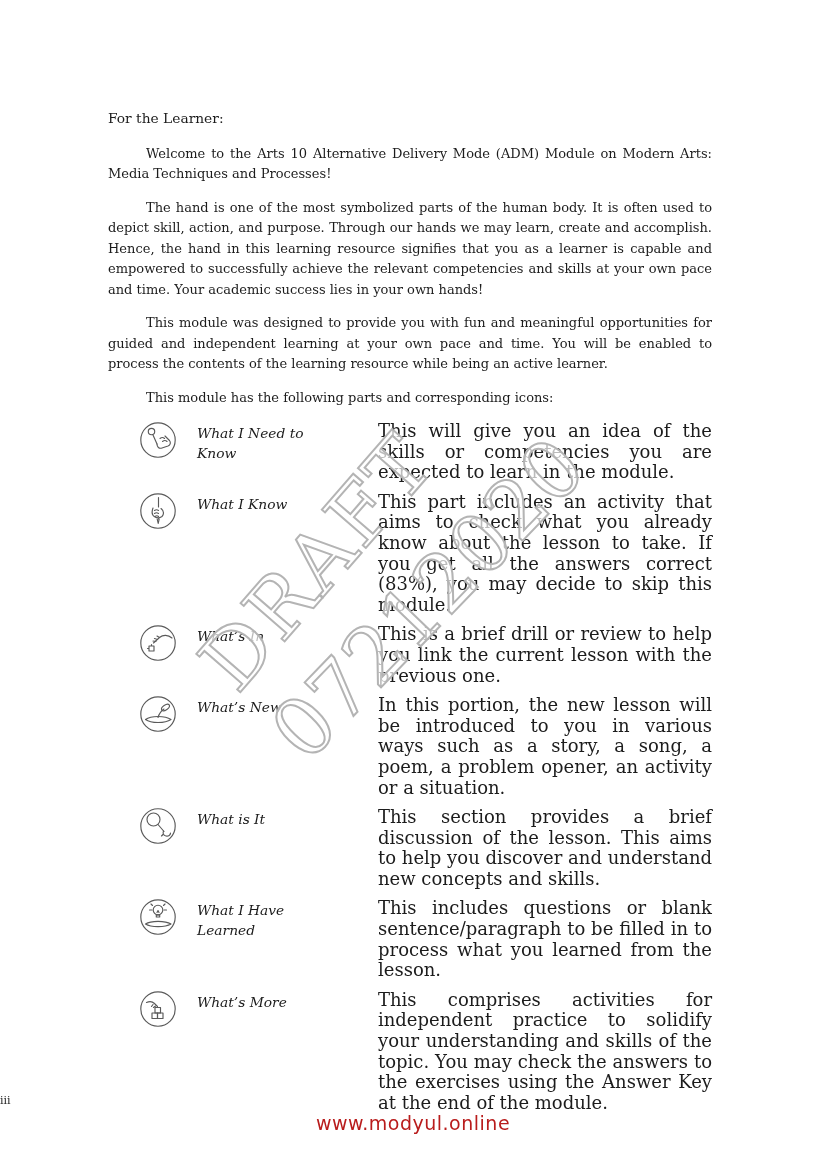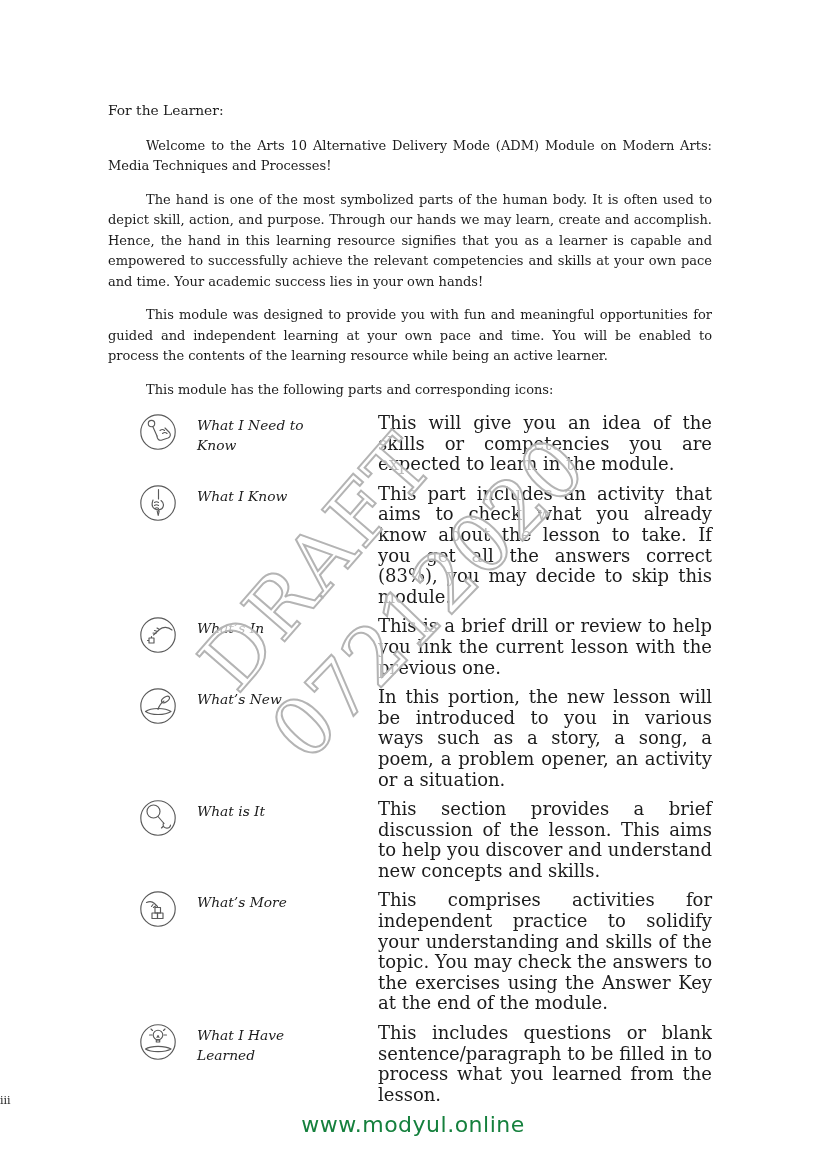--- a/index.html
+++ b/index.html
@@ -12,21 +12,21 @@
     color:#1c1c1c;
     overflow:hidden;
   }
   .content {
     position:absolute;
     left:108px; top:92px;
     width:604px;
     z-index:1;
   }
   .heading {
-    margin:8px 0 15px 0;
+    margin:16px 0 15px 0;
     font-size:13.8px; line-height:20.5px;
     text-align:left;
   }
   .para {
     margin:0 0 13px 0;
     font-size:13px; line-height:20.5px;
     text-align:justify;
     text-indent:38px;
   }
   .icon-table { margin-top:6px; }
@@ -62,22 +62,22 @@
   }
   .footer-num {
     position:absolute; left:0; right:0; top:1094px;
     text-align:left;
     font-size:11px; color:#1c1c1c;
     z-index:1;
   }
   .footer-site {
     position:absolute; left:0; right:0; top:1112px;
     text-align:center;
-    font-size:22px; letter-spacing:0.5px;
-    color:#15803d;
+    font-size:19px; letter-spacing:0.5px;
+    color:#b91c1c;
     font-family:"DejaVu Sans", sans-serif;
     z-index:1;
   }
 </style>
 </head>
 <body>
 
 <div class="page">
   <div class="content">
 
@@ -148,52 +148,52 @@
           <svg viewBox="0 0 38 38">
             <circle cx="19" cy="19" r="17.2"></circle>
             <circle cx="14.5" cy="12.5" r="6.5"></circle>
             <line x1="19" y1="17.5" x2="25" y2="24.5"></line>
             <path d="M24.5 24 c-1 2.5 0 4.5 2.5 5 c2.5 0.5 4.5 -1 4.5 -3"></path>
             <path d="M24 27.5 l-1.5 1.5"></path>
           </svg>
         </div>
         <div class="label">What is It</div>
         <div class="desc">This section provides a brief discussion of the lesson. This aims to help you discover and understand new concepts and skills.</div>
+      </div>
+
+      <div class="row">
+        <div class="icon-cell">
+          <svg viewBox="0 0 38 38">
+            <circle cx="19" cy="19" r="17.2"></circle>
+            <circle cx="19" cy="12" r="4.8"></circle>
+            <path d="M17.3 16.8 h3.4 v2.2 h-3.4 z"></path>
+            <path d="M18 14.5 l1 -2 1 2"></path>
+            <path d="M12 6 l1.5 1.5 M26 6 l-1.5 1.5 M10.5 12 h2.5 M25 12 h2.5"></path>
+            <path d="M6.5 26 C12 22.5 26 22.5 32 26 C26 29.5 12 29.5 6.5 26 Z"></path>
+          </svg>
+        </div>
+        <div class="label">What I Have Learned</div>
+        <div class="desc">This includes questions or blank sentence/paragraph to be filled in to process what you learned from the lesson.</div>
       </div>
 
       <div class="row">
         <div class="icon-cell">
           <svg viewBox="0 0 38 38">
             <circle cx="19" cy="19" r="17.2"></circle>
             <rect x="13" y="23" width="5.5" height="5.5"></rect>
             <rect x="18.5" y="23" width="5.5" height="5.5"></rect>
             <rect x="16" y="17.5" width="5.5" height="5.5"></rect>
             <path d="M7.5 12.5 c3 -1.5 6 -1 8 1 l3 3"></path>
             <path d="M14 14.5 l-1.5 2 M16.5 16 l-2 1.5"></path>
           </svg>
         </div>
         <div class="label">What’s More</div>
         <div class="desc">This comprises activities for independent practice to solidify your understanding and skills of the topic. You may check the answers to the exercises using the Answer Key at the end of the module.</div>
       </div>
 
-      <div class="row">
-        <div class="icon-cell">
-          <svg viewBox="0 0 38 38">
-            <circle cx="19" cy="19" r="17.2"></circle>
-            <circle cx="19" cy="12" r="4.8"></circle>
-            <path d="M17.3 16.8 h3.4 v2.2 h-3.4 z"></path>
-            <path d="M18 14.5 l1 -2 1 2"></path>
-            <path d="M12 6 l1.5 1.5 M26 6 l-1.5 1.5 M10.5 12 h2.5 M25 12 h2.5"></path>
-            <path d="M6.5 26 C12 22.5 26 22.5 32 26 C26 29.5 12 29.5 6.5 26 Z"></path>
-          </svg>
-        </div>
-        <div class="label">What I Have Learned</div>
-        <div class="desc">This includes questions or blank sentence/paragraph to be filled in to process what you learned from the lesson.</div>
-      </div>
-
     </div>
   </div>
 
   <svg class="watermark" width="826" height="1168" viewBox="0 0 826 1168">
     <text transform="translate(338,580) rotate(-49)" letter-spacing="3">DRAFT</text>
     <text transform="translate(448,618) rotate(-46)">07212020</text>
   </svg>
 
   <div class="footer-num">iii</div>
   <div class="footer-site">www.modyul.online</div>

